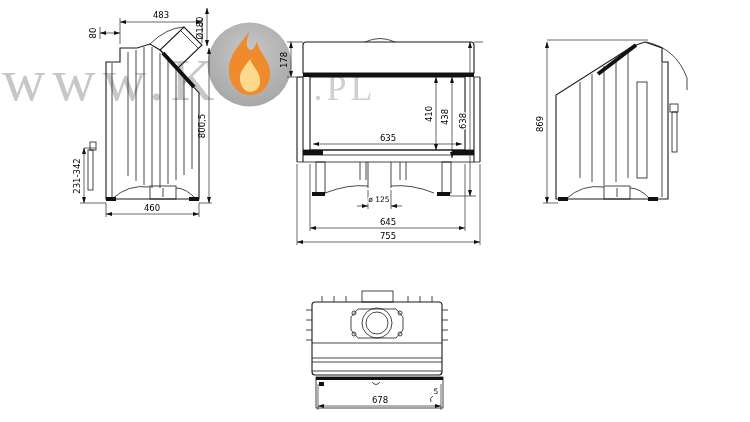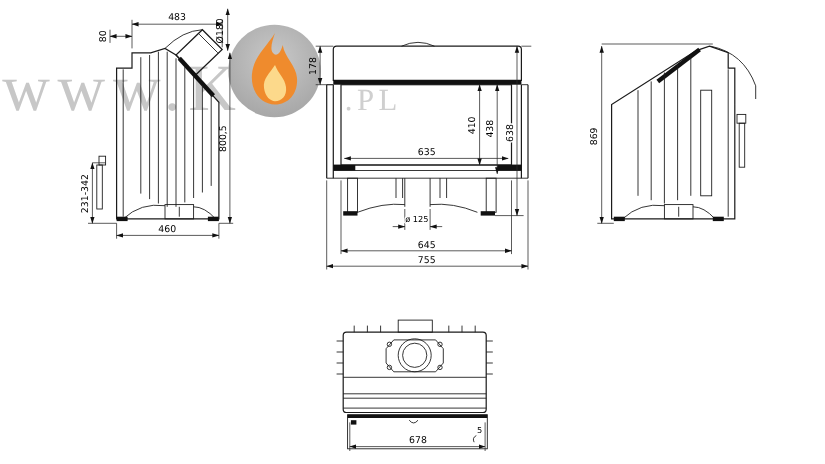--- a/index.html
+++ b/index.html
@@ -4,21 +4,21 @@
 <style>
   html,body{margin:0;padding:0;background:#fff;}
   #stage{position:relative;width:750px;height:422px;background:#ffffff;overflow:hidden;
          font-family:"DejaVu Sans",sans-serif;}
   
   .wm{position:absolute;top:50px;left:2px;width:748px;display:flex;align-items:baseline;
       font-family:"Liberation Serif",serif;color:#c7c7c7;line-height:1;white-space:nowrap;
       z-index:1;user-select:none;}
   .wm .big{font-size:60px;letter-spacing:7px;}
   .wm .spacer{display:inline-block;width:92px;}
-  .wm .tld{font-size:28px;letter-spacing:4px;color:#cfcfcf;}
+  .wm .tld{font-size:36px;letter-spacing:4px;color:#cfcfcf;}
   .logo{position:absolute;left:206px;top:21px;width:87px;height:87px;z-index:1;}
   
   svg.draw{position:absolute;left:0;top:0;z-index:2;}
   .ol{fill:none;stroke:#1b1b1b;stroke-width:1.1;}
   .ol2{fill:none;stroke:#1b1b1b;stroke-width:.8;}
   .thin{fill:none;stroke:#2a2a2a;stroke-width:.7;}
   .thk{fill:none;stroke:#111;stroke-width:4;}
   .blk{fill:#111;stroke:none;}
   text{font:8.5px "DejaVu Sans",sans-serif;fill:#000;text-anchor:middle;}
   text.sm{font-size:7.5px;}

